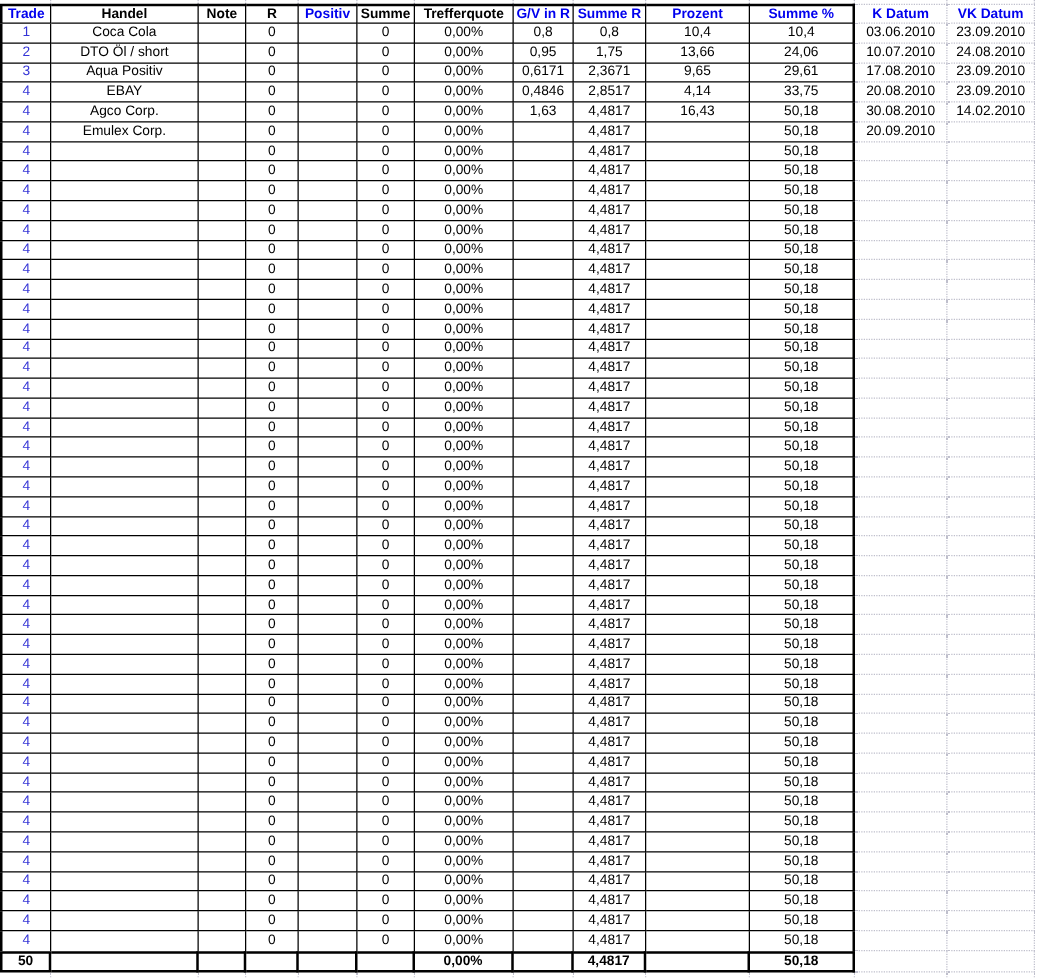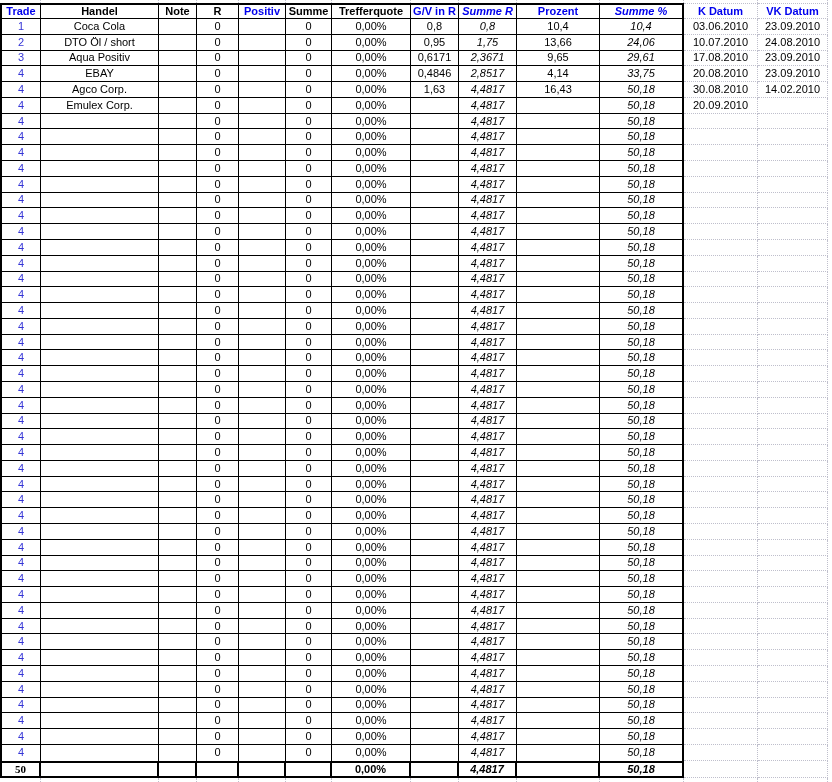--- a/index.html
+++ b/index.html
@@ -12,22 +12,22 @@
   .sheet{width:832px;height:782px;background:#fff;display:flex;flex-direction:column;}
   .row{display:flex;flex:0 0 auto;}
   .cell{
     box-sizing:border-box;
     display:flex;align-items:center;justify-content:center;
     line-height:1;white-space:nowrap;overflow:hidden;
   }
   
   .c-trade{width:41px;}  .c-handel{width:118px;} .c-note{width:38px;}
   .c-r{width:42px;}      .c-positiv{width:47px;} .c-summe{width:46px;}
-  .c-trefferquote{width:79px;} .c-gv_in_r{width:48px;} .c-summe_r{width:58px;font-style:italic;}
-  .c-prozent{width:83px;} .c-summe_pct{width:84px;font-style:italic;}
+  .c-trefferquote{width:79px;} .c-gv_in_r{width:48px;} .c-summe_r{width:58px;}
+  .c-prozent{width:83px;} .c-summe_pct{width:84px;}
   .c-k_datum{width:74px;} .c-vk_datum{width:70px;}
 
   
   .tcell{border-right:1px solid #000;}
   .tcell.c-trade{border-left:2px solid #000;}
   .tcell.c-summe_pct{border-right:2px solid #000;}
 
   .hdr{height:16px;}
   .hdr .tcell{border-top:2px solid #000;border-bottom:1px solid #000;font-weight:bold;}
   .hdr .dcell{border-top:1px dotted #bfbfcc;border-bottom:1px dotted #bfbfcc;font-weight:bold;}
@@ -39,21 +39,21 @@
   .databody .tcell{border-bottom:1px solid #000;}
   .databody .row:last-child .tcell{border-bottom:none;}
 
   .trade-num{color:#3434d6;}
 
   
   .dcell{border-right:1px dotted #bfbfcc;border-bottom:1px dotted #bfbfcc;}
 
   .total{height:17px;font-weight:bold;}
   .total .tcell{border-top:2px solid #000;border-bottom:2px solid #000;border-right:2px solid #000;}
-  .total .tcell.c-trade{color:#000;font-family:Liberation Serif, serif;}
+  .total .tcell.c-trade{color:#000;}
   .total .dcell{border-bottom:1px dotted #bfbfcc;}
 
   .strip-top{height:3px;}
   .strip-bottom{height:4px;}
   .strip .cell{border-right:1px dotted #bfbfcc;border-bottom:none;}
   .filler{flex:1 1 auto;}
 </style>
 </head>
 <body>
 

